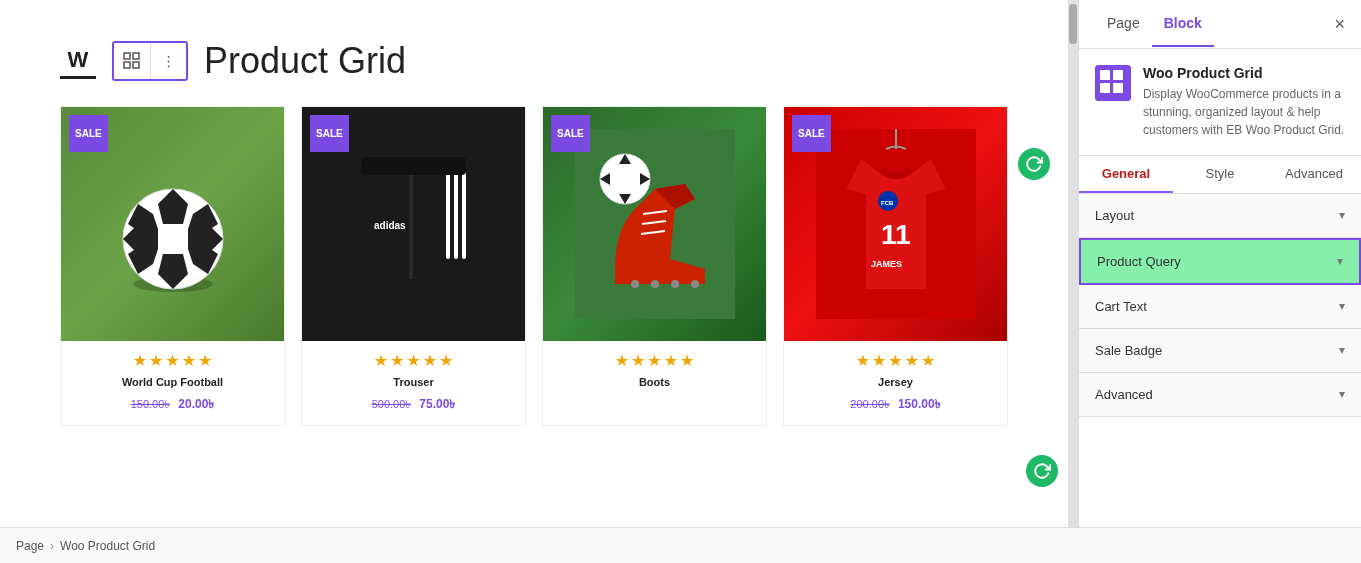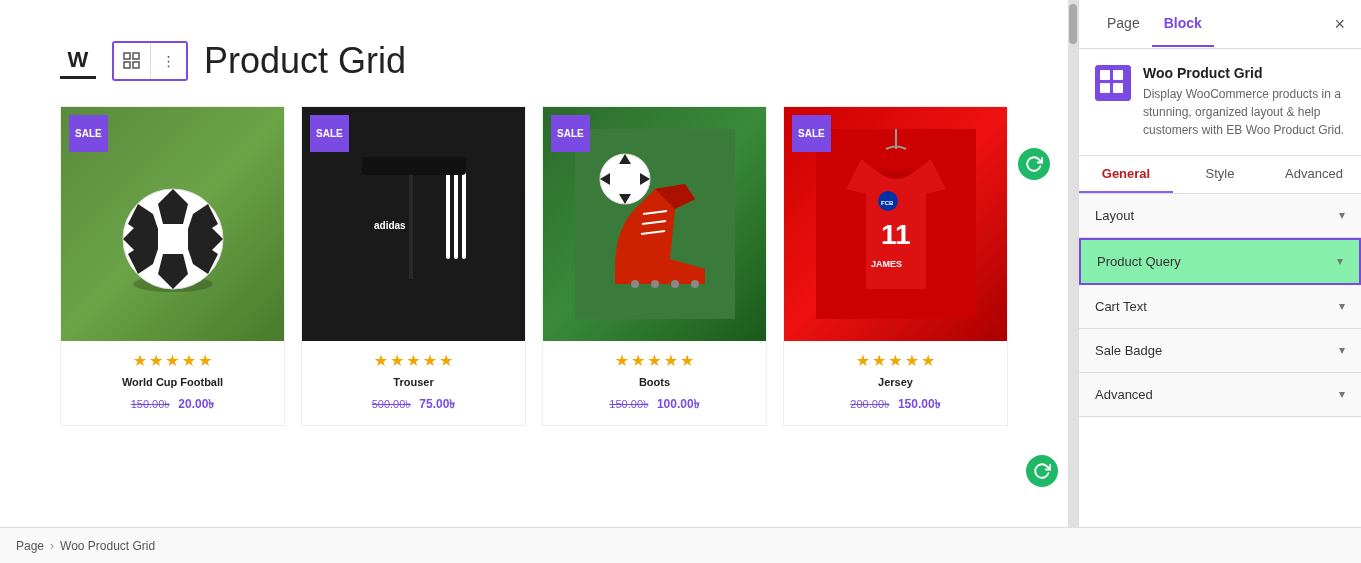--- a/index.html
+++ b/index.html
@@ -212,24 +212,20 @@
             </svg>
           </div>
           <div class="stars">
             <span class="star">★</span>
             <span class="star">★</span>
             <span class="star">★</span>
             <span class="star">★</span>
             <span class="star">★</span>
           </div>
           <div class="product-name">Boots</div>
-          <div class="product-price">
-            <span class="price-original">150.00৳</span>
-            <span class="price-sale">100.00৳</span>
-          </div>
         </div>
 
         <div class="product-card">
           <div class="sale-badge">SALE</div>
           <div class="product-image-placeholder img-jersey">
             <svg viewBox="0 0 160 190" width="160" height="190">
 
               <rect x="0" y="0" width="160" height="190" fill="#cc0000"></rect>
 
               <path d="M45 30 L30 60 L50 65 L50 160 L110 160 L110 65 L130 60 L115 30 L95 45 Q80 50 65 45 Z" fill="#dd1111"></path>

